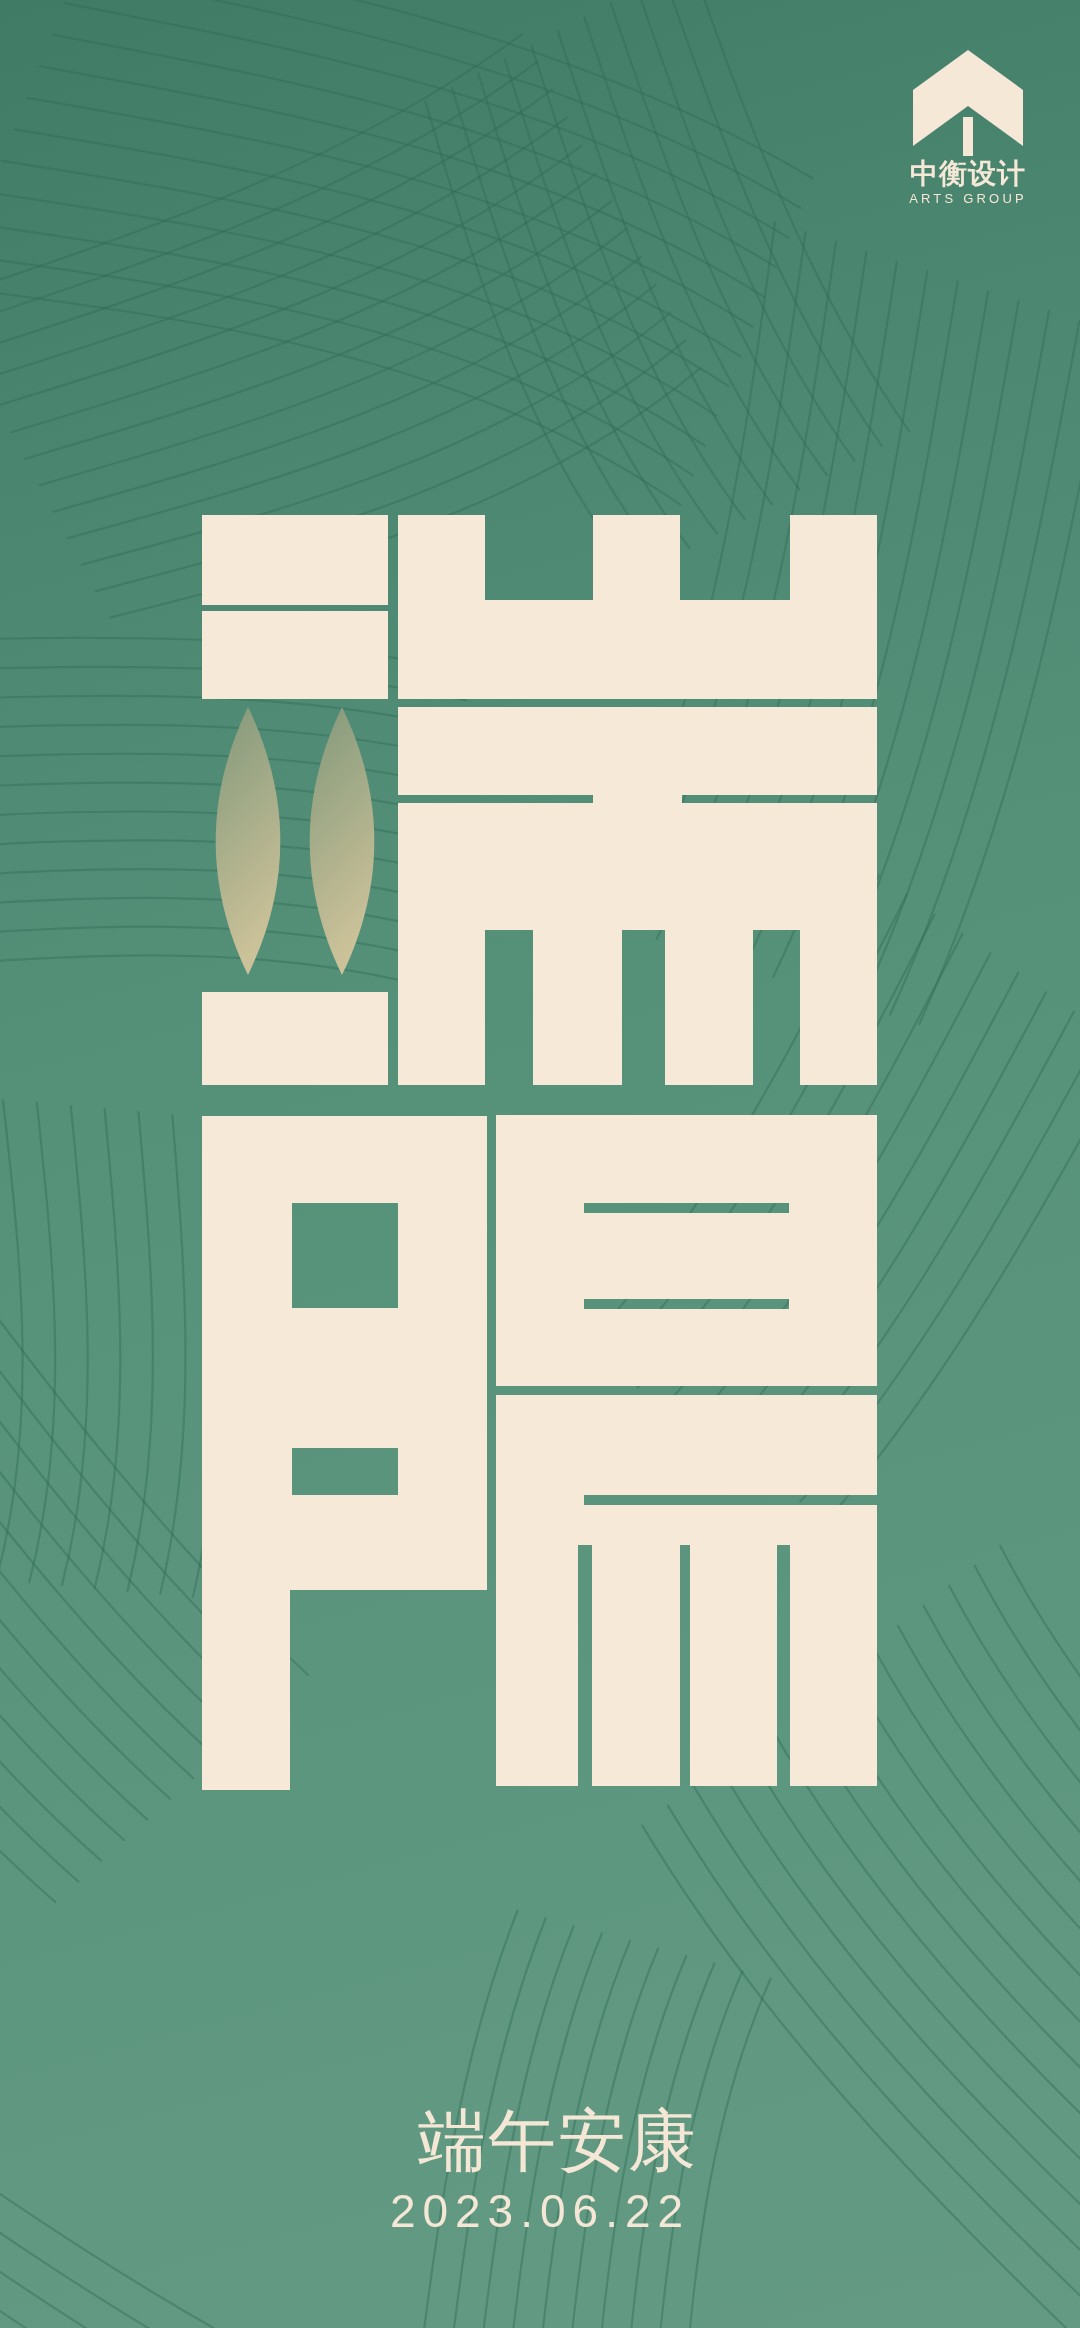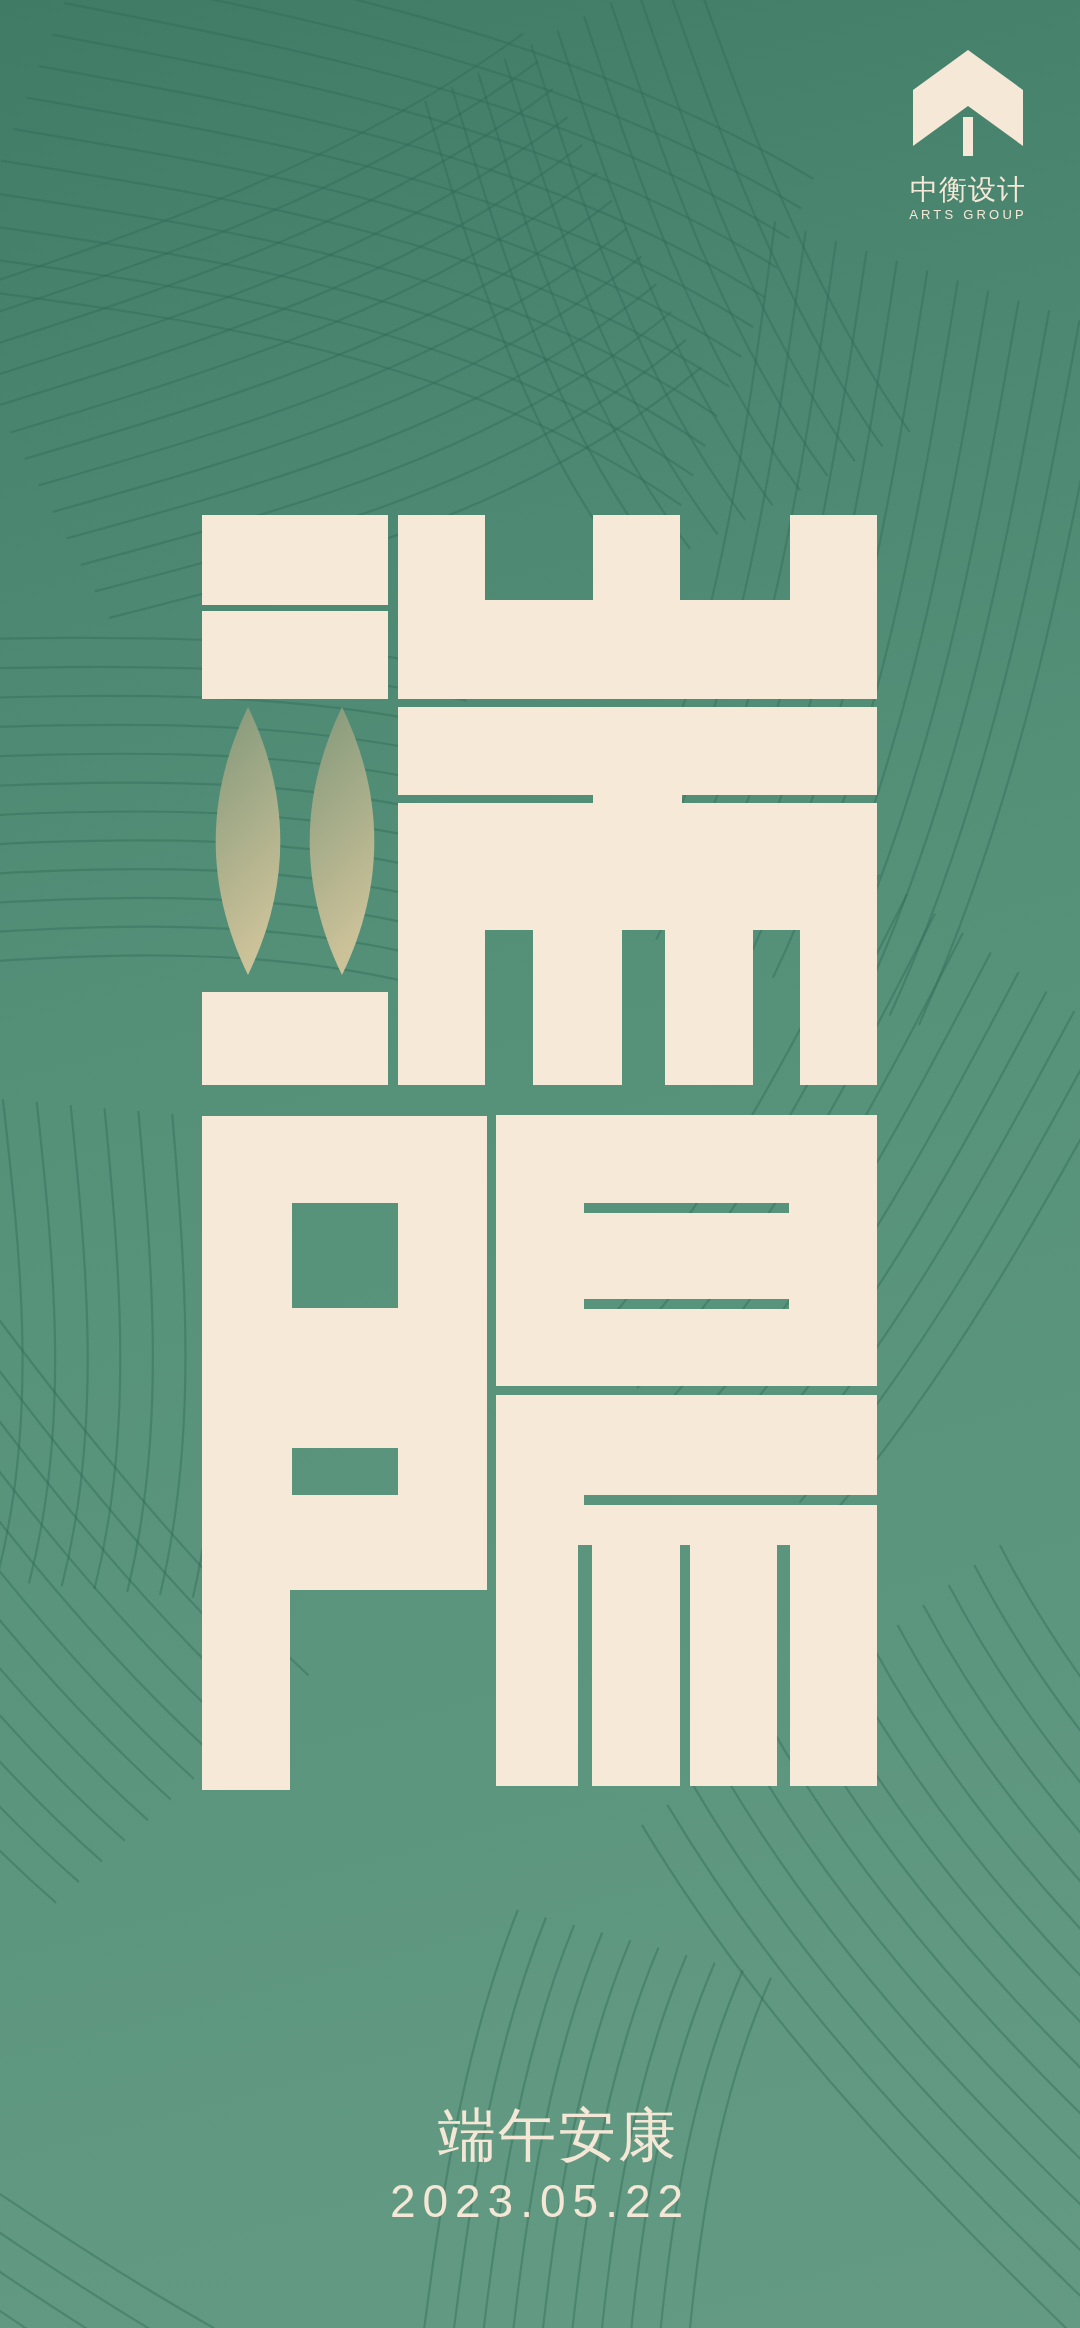--- a/index.html
+++ b/index.html
@@ -5,28 +5,28 @@
   html,body{margin:0;padding:0;}
   body{width:1080px;height:2328px;font-family:"Liberation Sans","DejaVu Sans",sans-serif;}
   .poster{position:relative;width:1080px;height:2328px;overflow:hidden;
     background:linear-gradient(165deg,#3f7b65 0%,#4a8570 18%,#549078 40%,#5a947c 62%,#609881 85%,#649a83 100%);}
   svg.bg{position:absolute;left:0;top:0;width:1080px;height:2328px;}
   svg.hero{position:absolute;left:0;top:0;width:1080px;height:2328px;}
   .ink{fill:#f6e9d7;}
   
   .logo{position:absolute;top:50px;right:53px;width:118px;text-align:center;color:#f5e8d6;}
   .logo svg{display:block;margin:0 auto;width:110px;height:106px;}
-  .logo-name{font-size:28px;font-weight:400;letter-spacing:1px;line-height:1;margin-top:20px;white-space:nowrap;}
+  .logo-name{font-size:28px;font-weight:700;letter-spacing:1px;line-height:1;margin-top:4px;white-space:nowrap;}
   .logo-sub{font-size:13px;font-weight:400;letter-spacing:3.2px;line-height:1;margin-top:4px;white-space:nowrap;}
   
   .lunar{position:absolute;left:496px;top:1802px;width:384px;color:#f4e7d5;
     font-size:45px;font-weight:500;letter-spacing:2px;line-height:1;white-space:nowrap;}
   
   .footer{position:absolute;left:0;top:2106px;width:1080px;text-align:center;color:#f4e7d5;}
-  .greeting{font-size:58px;font-weight:500;letter-spacing:2px;line-height:1;padding-left:36px;}
+  .greeting{font-size:68px;font-weight:500;letter-spacing:2px;line-height:1;padding-left:36px;}
   .gdate{font-size:46px;font-weight:300;letter-spacing:7px;line-height:1;margin-top:14px;}
   .gsub{font-size:21px;font-weight:400;letter-spacing:3.6px;line-height:1;margin-top:9px;}
 </style>
 </head>
 <body>
 
 <div class="poster">
 
   <svg class="bg" id="bgsvg" viewBox="0 0 1080 2328">
       <g transform="translate(-60,300) rotate(-28)" stroke="#2f6b56" stroke-width="2.2" fill="none" opacity="0.42">
@@ -232,16 +232,16 @@
       <path fill="#f5e8d6" d="M0,40 L55,0 L110,40 L110,96 L55,56 L0,96 Z"></path>
       <rect fill="#f5e8d6" x="50" y="67" width="10" height="39"></rect>
     </svg>
     <div class="logo-name">中衡设计</div>
     <div class="logo-sub">ARTS GROUP</div>
   </div>
 
 
   <div class="footer">
     <div class="greeting">端午安康</div>
-    <div class="gdate">2023.05.22</div>
+    <div class="gdate">2023.06.22</div>
   </div>
 
 </div>
 
 </body></html>

